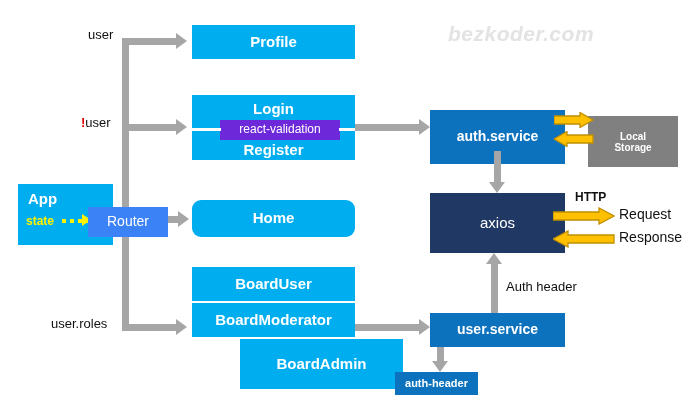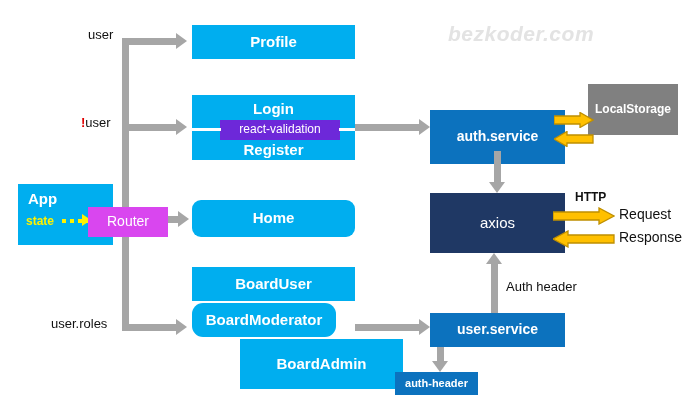--- a/index.html
+++ b/index.html
@@ -26,21 +26,21 @@
     box-sizing: border-box;
     color: #ffffff;
     font-weight: bold;
     text-align: center;
     line-height: 1.1;
   }
   .cyan   { background: #00AEEF; }
   .blue   { background: #0C72BE; }
   .navy   { background: #1F3864; text-align: center; }
   .gray   { background: #808080; }
-  .green  { background: #d946ef; }
+  .green  { background: #3b82f6; }
   .orange { background: #6d28d9; }
 
   
   #watermark {
     position: absolute;
     left: 448px;
     top: 22px;
     font-size: 21px;
     font-style: italic;
     font-weight: bold;
@@ -154,32 +154,32 @@
   <div class="box" style="left:192px; top:97px; width:163px; height:24px; font-size:15px;">Login</div>
   <div class="box orange" style="left:220px; top:120px; width:120px; height:20px; font-size:12px; font-weight:normal;">react-validation</div>
   <div class="box" style="left:192px; top:139px; width:163px; height:22px; font-size:15px;">Register</div>
 
   <div style="position:absolute; left:192px; top:128px; width:29px; height:3px; background:#ffffff;"></div>
   <div style="position:absolute; left:339px; top:128px; width:17px; height:3px; background:#ffffff;"></div>
 
   <div class="box cyan" style="left:192px; top:200px; width:163px; height:37px; font-size:15px;border-radius:9px;">Home</div>
 
   <div class="box cyan" style="left:192px; top:267px; width:163px; height:34px; font-size:15px;">BoardUser</div>
-  <div class="box cyan" style="left:192px; top:303px; width:144px; height:34px; font-size:15px;border-radius:11px;">BoardModerator</div>
+  <div class="box cyan" style="left:192px; top:303px; width:163px; height:34px; font-size:15px;">BoardModerator</div>
   <div class="box cyan" style="left:192px; top:339px; width:163px; height:50px; font-size:15px;margin-left:48px;">BoardAdmin</div>
 
   <div class="gline" style="left:355px; top:124px; width:64px; height:7px;"></div>
   <div class="garrow right" style="left:419px; top:119px;"></div>
 
   <div class="gline" style="left:355px; top:324px; width:64px; height:7px;"></div>
   <div class="garrow right" style="left:419px; top:319px;"></div>
 
   <div class="box blue" style="left:430px; top:110px; width:135px; height:54px; font-size:14px;">auth.service</div>
 
-  <div class="box gray" style="left:588px; top:84px; width:90px; height:51px; font-size:12px; flex-direction:row;">
+  <div class="box gray" style="left:588px; top:116px; width:90px; height:51px; font-size:10px; flex-direction:column;">
     <span>Local</span>
     <span>Storage</span>
   </div>
 
   <div class="gold-arrow" style="left:554px; top:112px;">
     <svg width="40" height="16" viewBox="0 0 40 16">
       <polygon points="0,4 26,4 26,0.5 39,8 26,15.5 26,12 0,12" fill="#FFC000" stroke="#BF8F00" stroke-width="1.3"></polygon>
     </svg>
   </div>
   <div class="gold-arrow" style="left:554px; top:131px;">

